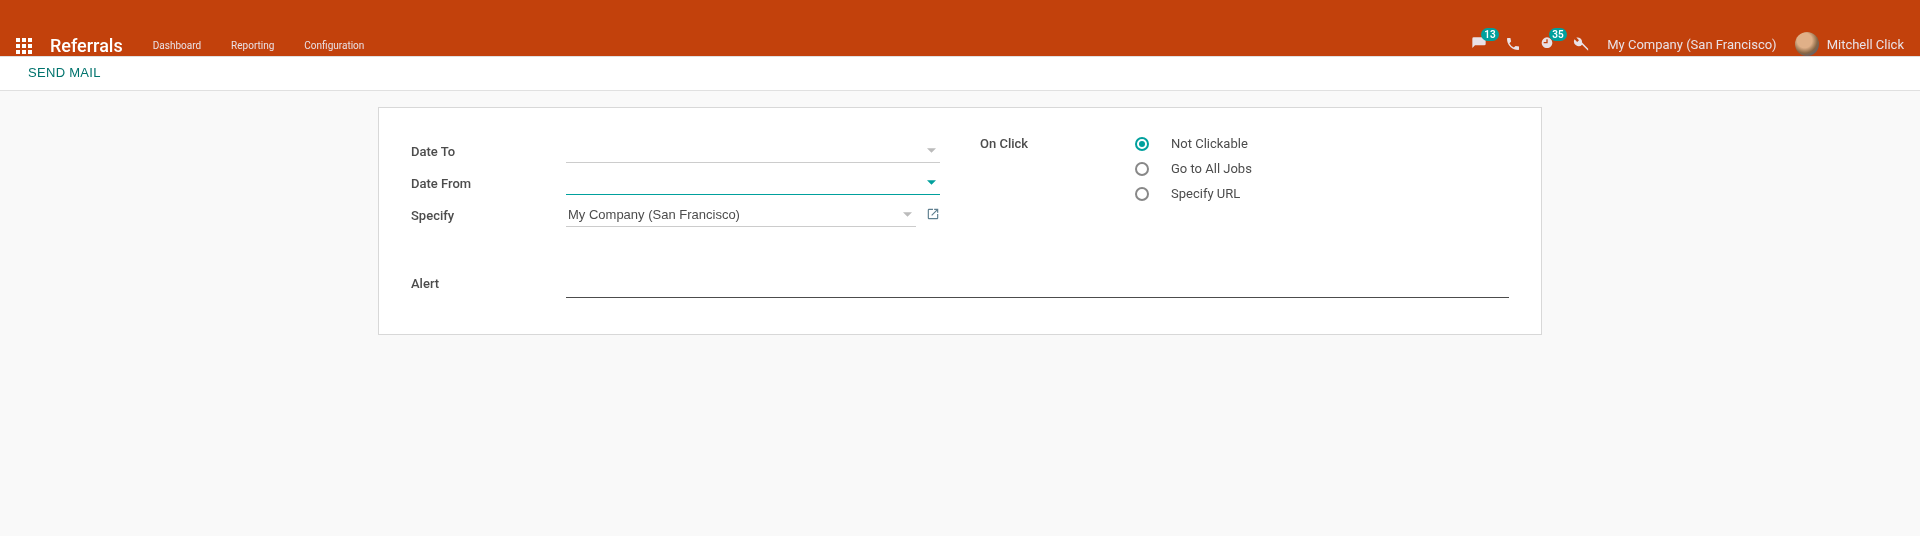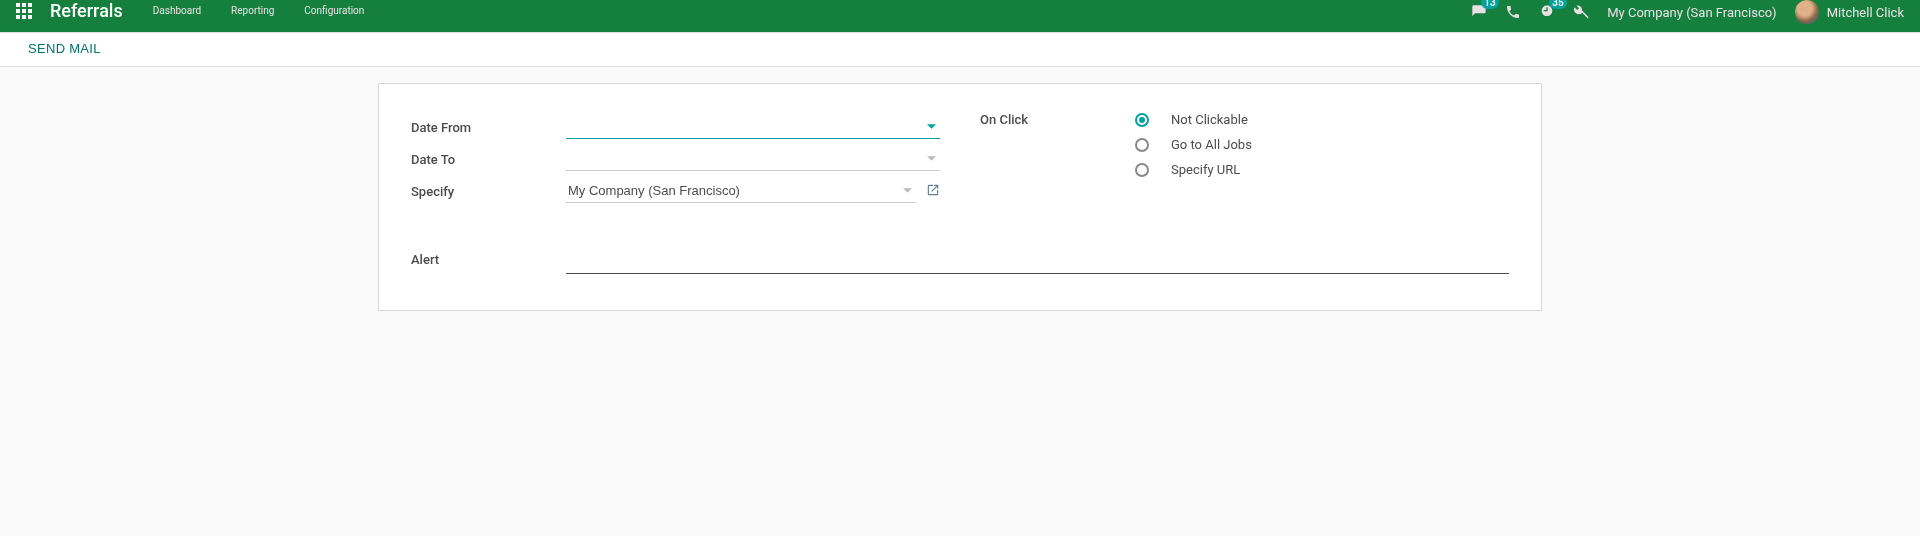--- a/index.html
+++ b/index.html
@@ -1,19 +1,19 @@
 <!DOCTYPE html>
 <html><head>
   <meta charset="utf-8">
   <style>
     * { margin: 0; padding: 0; box-sizing: border-box; }
     body { font-family: -apple-system, BlinkMacSystemFont, "Segoe UI", Roboto, "Helvetica Neue", Arial, sans-serif; font-size: 13px; color: #4c4c4c; background: #f9f9f9; }
 
     
-    .navbar { background: #15803d; color: #fff; height: 32px; display: flex; align-items: flex-start; padding: 0 16px; }
+    .navbar { background: #c2410c; color: #fff; height: 56px; display: flex; align-items: flex-end; padding: 0 16px; }
     .nav-left { display: flex; align-items: center; gap: 18px; }
     .apps-icon { display: grid; grid-template-columns: repeat(3, 4px); grid-auto-rows: 4px; gap: 2px; cursor: pointer; }
     .apps-icon span { background: #fff; width: 4px; height: 4px; display: block; }
     .brand { font-size: 18px; font-weight: 500; color: #fff; margin-right: 12px; }
     .nav-menu { display: flex; gap: 30px; }
     .nav-menu a { color: #e9e1e6; text-decoration: none; font-size: 10px; cursor: pointer; }
     .nav-right { margin-left: auto; display: flex; align-items: center; gap: 18px; }
     .nav-icon { position: relative; color: #e9e1e6; cursor: pointer; display: flex; align-items: center; }
     .nav-icon svg { width: 16px; height: 16px; fill: #e9e1e6; }
     .badge { position: absolute; top: -8px; left: 10px; background: #00a09d; color: #fff; border-radius: 10px; font-size: 10px; padding: 1px 3px; font-weight: 600; min-width: 16px; text-align: center; }
@@ -127,36 +127,36 @@
 <div class="status-bar">
   <button class="status-btn">SEND MAIL</button>
 </div>
 
 <div class="sheet-wrapper">
   <div class="sheet">
     <div class="form-grid">
 
       <div class="left-col">
         <div class="field-row">
+          <div class="field-label">Date To</div>
+          <div class="field-body">
+            <div class="input-wrap">
+              <input class="input-line" value="" style="">
+              <span class="caret muted"><svg viewBox="0 0 10 10">
+                    <path d="M0 2l5 5 5-5z"></path>
+                  </svg></span>
+            </div>
+          </div>
+        </div>
+        <div class="field-row">
           <div class="field-label">Date From</div>
           <div class="field-body">
             <div class="input-wrap">
               <input class="input-line active" value="" style="">
               <span class="caret"><svg viewBox="0 0 10 10">
-                    <path d="M0 2l5 5 5-5z"></path>
-                  </svg></span>
-            </div>
-          </div>
-        </div>
-        <div class="field-row">
-          <div class="field-label">Date To</div>
-          <div class="field-body">
-            <div class="input-wrap">
-              <input class="input-line" value="" style="">
-              <span class="caret muted"><svg viewBox="0 0 10 10">
                     <path d="M0 2l5 5 5-5z"></path>
                   </svg></span>
             </div>
           </div>
         </div>
         <div class="field-row">
           <div class="field-label">Specify</div>
           <div class="field-body">
             <div class="input-wrap">
               <input class="input-line" value="My Company (San Francisco)" style="">

